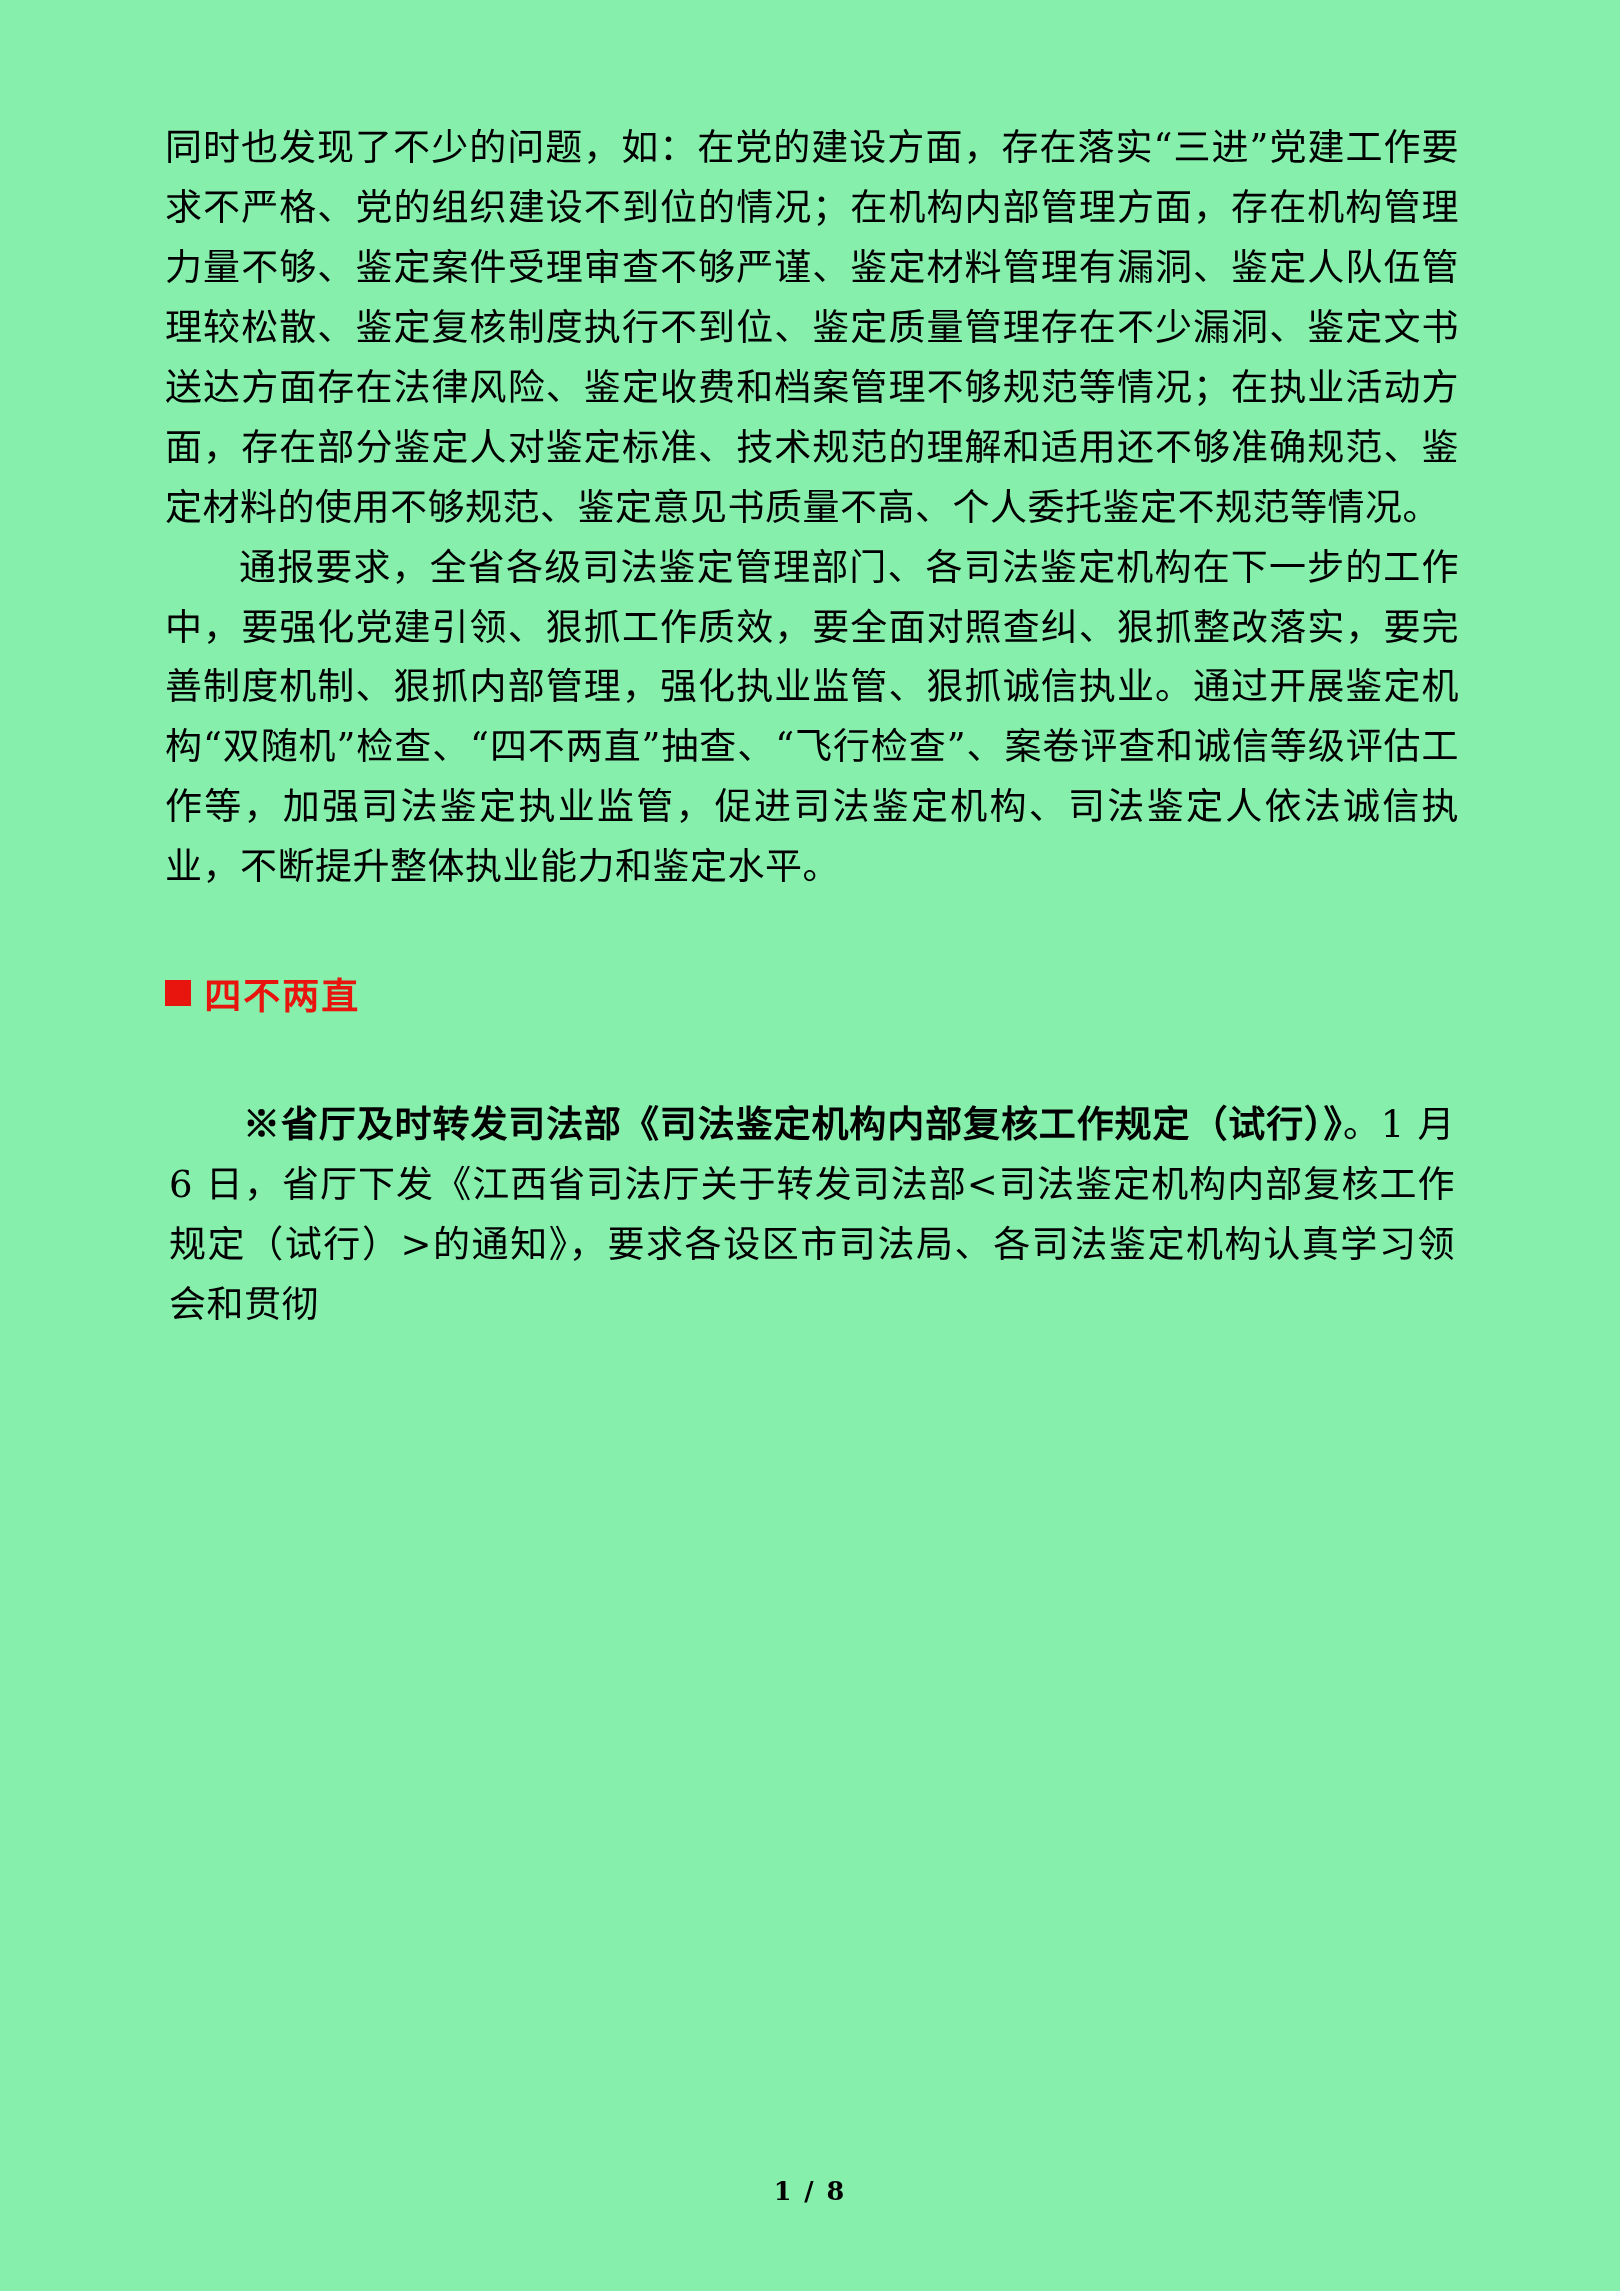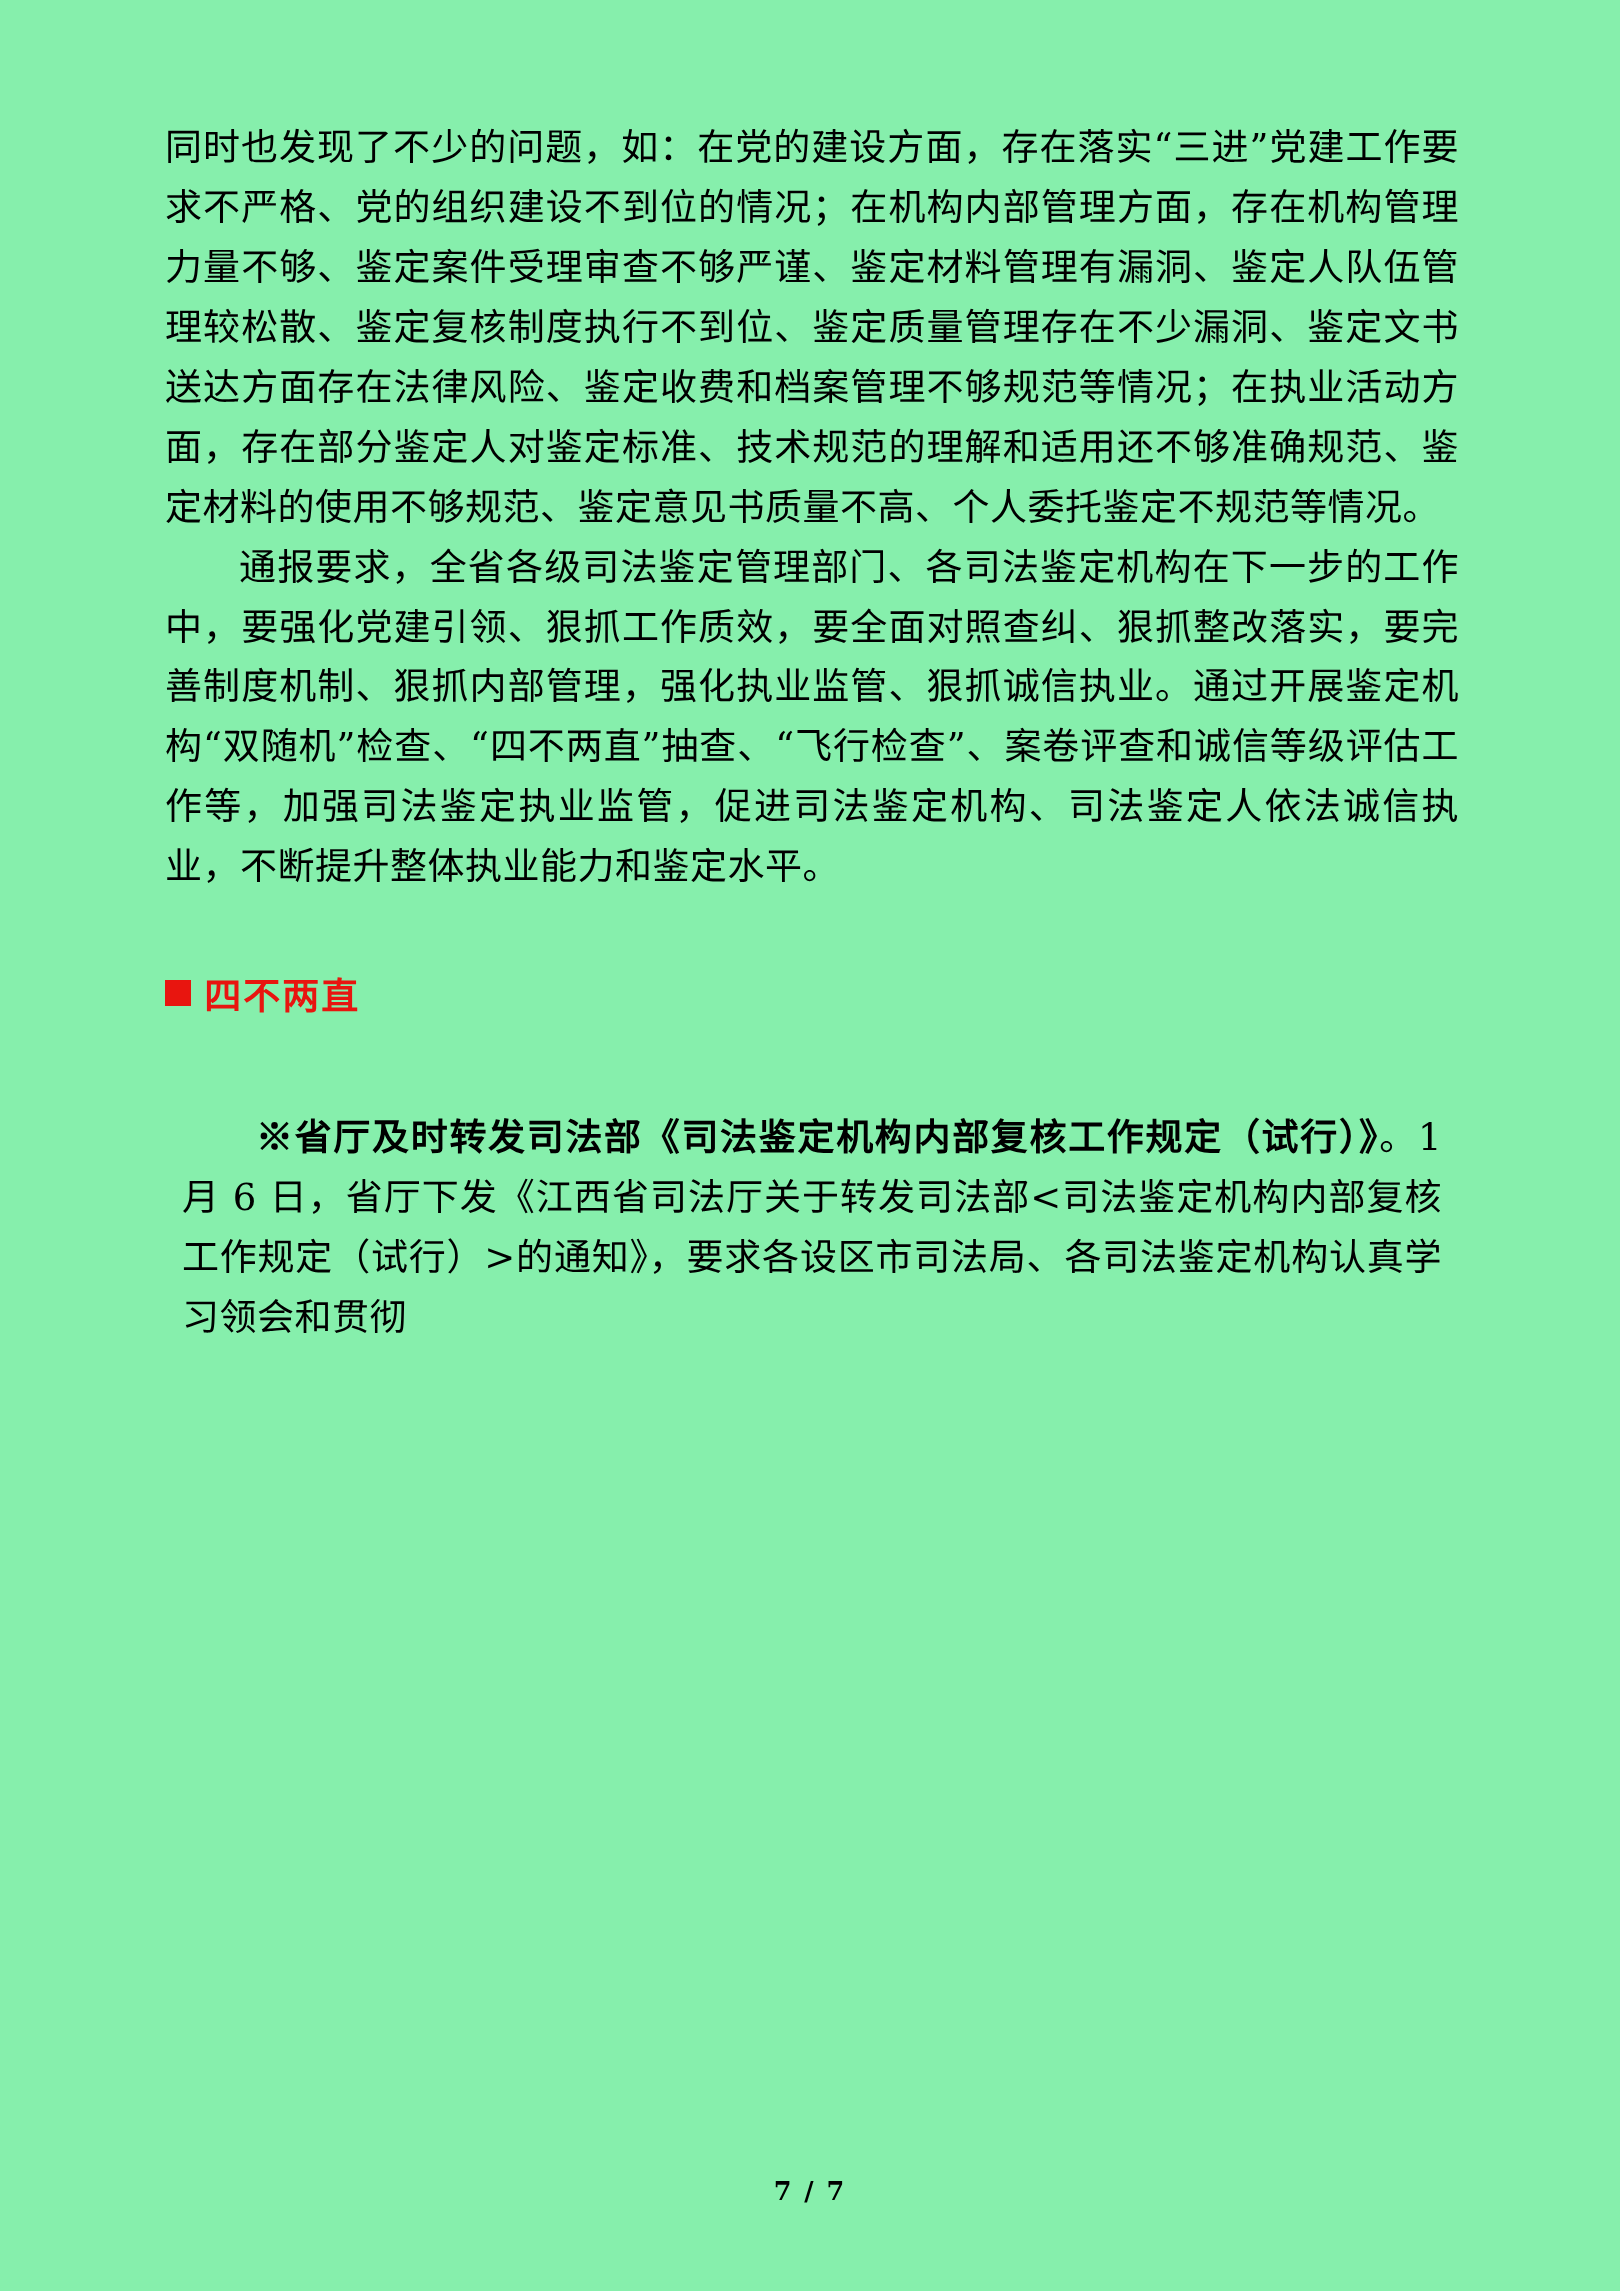--- a/index.html
+++ b/index.html
@@ -55,21 +55,21 @@
     color: #e8150f;
     font-size: 37px;
     font-weight: bold;
     letter-spacing: 2px;
     font-family: "DejaVu Sans", "Liberation Sans", sans-serif;
   }
   .spacer-after-heading {
     height: 71px;
   }
   p.news-para {
-    margin: 17px;
+    margin: 4px;
     font-size: 37px;
     line-height: 1.62;
     letter-spacing: 0.5px;
     text-indent: 2em;
     text-align: justify;
     text-justify: inter-ideograph;
   }
   .bold-lead {
     font-weight: bold;
   }
@@ -99,17 +99,17 @@
 
     <div class="spacer-after-heading"></div>
 
     <p class="news-para">
       <span class="bold-lead">※省厅及时转发司法部《司法鉴定机构内部复核工作规定（试行）》</span><span>。1 月 6 日，省厅下发《江西省司法厅关于转发司法部&lt;司法鉴定机构内部复核工作规定（试行）&gt;的通知》，要求各设区市司法局、各司法鉴定机构认真学习领会和贯彻</span>
     </p>
 
   </div>
 
   <div class="footer-wrap">
-    <span class="page-number-text" style="font-size:25.5px;font-weight:bold;letter-spacing:2px;">7 / 7</span>
+    <span class="page-number-text" style="font-size:25.5px;font-weight:bold;letter-spacing:2px;">1 / 8</span>
   </div>
 
 </div>
 
 
 </body></html>

